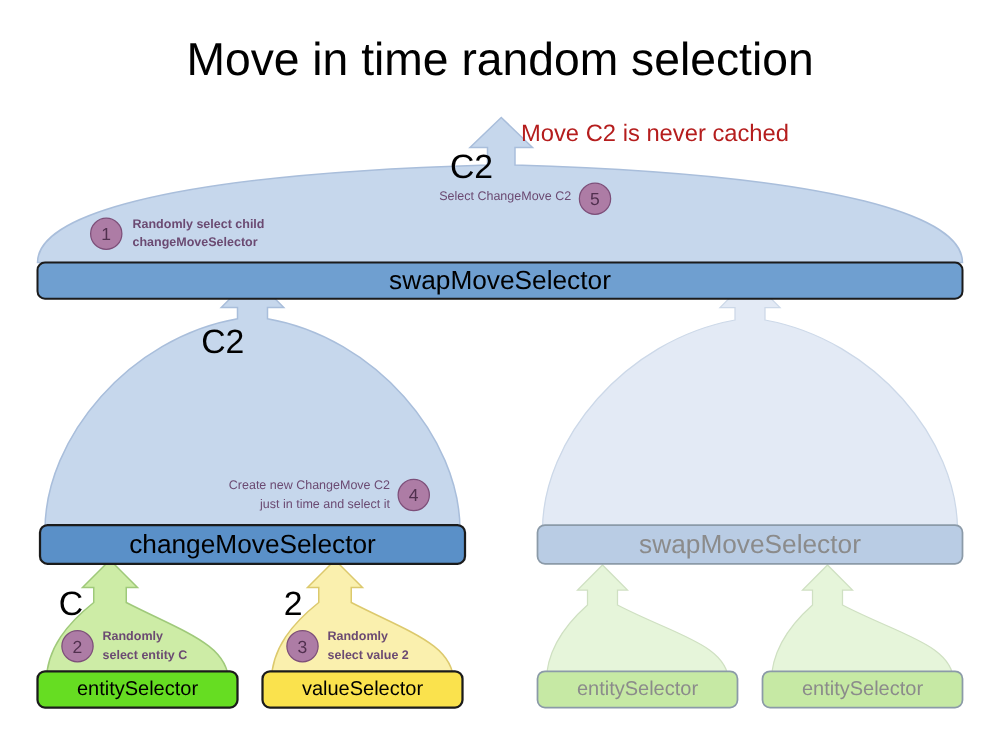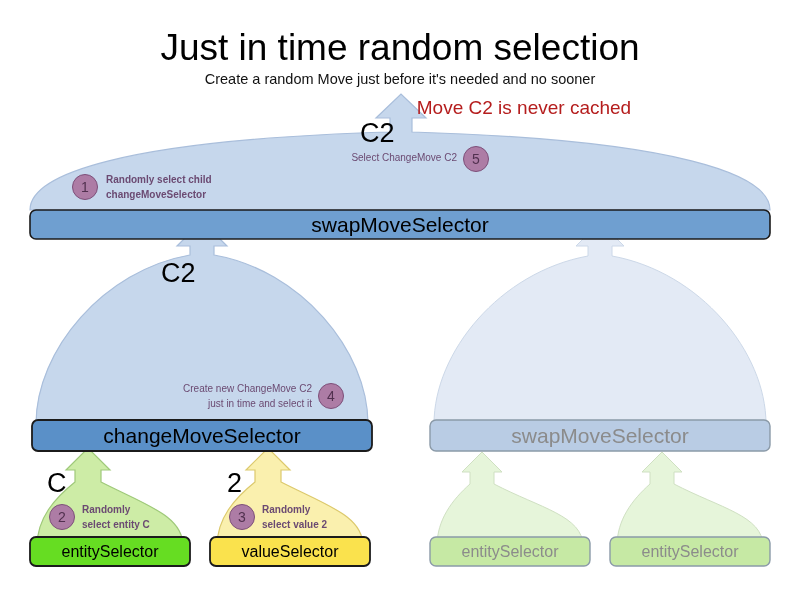--- a/index.html
+++ b/index.html
@@ -135,22 +135,21 @@
              L 412 118
              L 412 132
              C 680 140, 770 175, 770 210 Z" fill="#c6d7ec" stroke="#a9bedb" stroke-width="1.2"></path>
 
     <rect x="30" y="210" width="740" height="29" rx="6" ry="6" fill="#6f9fd0" stroke="#1b1b1b" stroke-width="1.6"></rect>
     <rect x="32" y="420" width="340" height="31" rx="6" ry="6" fill="#5a90c8" stroke="#1b1b1b" stroke-width="1.8"></rect>
     <rect x="30" y="537" width="160" height="29" rx="6" ry="6" fill="#66dd22" stroke="#1b1b1b" stroke-width="1.8"></rect>
     <rect x="210" y="537" width="160" height="29" rx="6" ry="6" fill="#fae24d" stroke="#1b1b1b" stroke-width="1.8"></rect>
   </svg>
 
-  <div class="title">Just in time random selection</div>
-  <div class="subtitle">Create a random Move just before it's needed and no sooner</div>
+  <div class="title">Move in time random selection</div>
   <div class="warning">
     <span class="warning-shift">Move C2 is never cached</span>
   </div>
 
   <div class="movelabel" style="left:360px;top:118px;width:82px;">C2</div>
   <div class="movelabel" style="left:161px;top:258px;width:82px;">C2</div>
   <div class="movelabel" style="left:47px;top:468px;width:82px;">C</div>
   <div class="movelabel" style="left:227px;top:468px;width:82px;">2</div>
 
   <div class="badge" style="left:72px;top:174px;">1</div>

